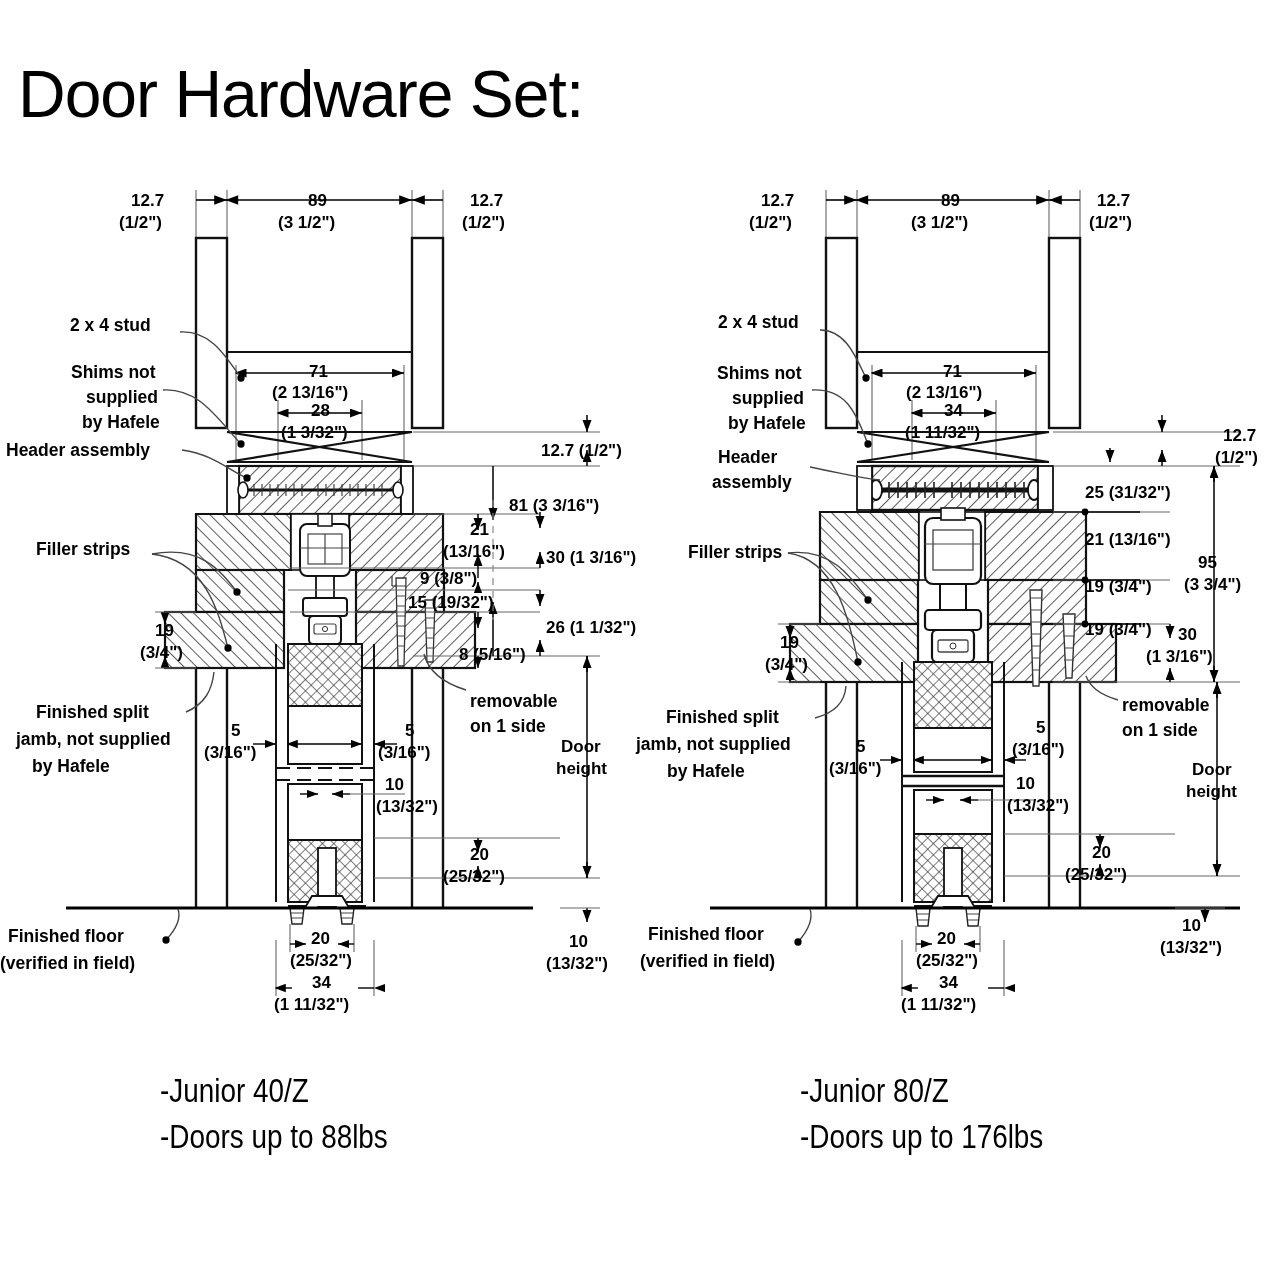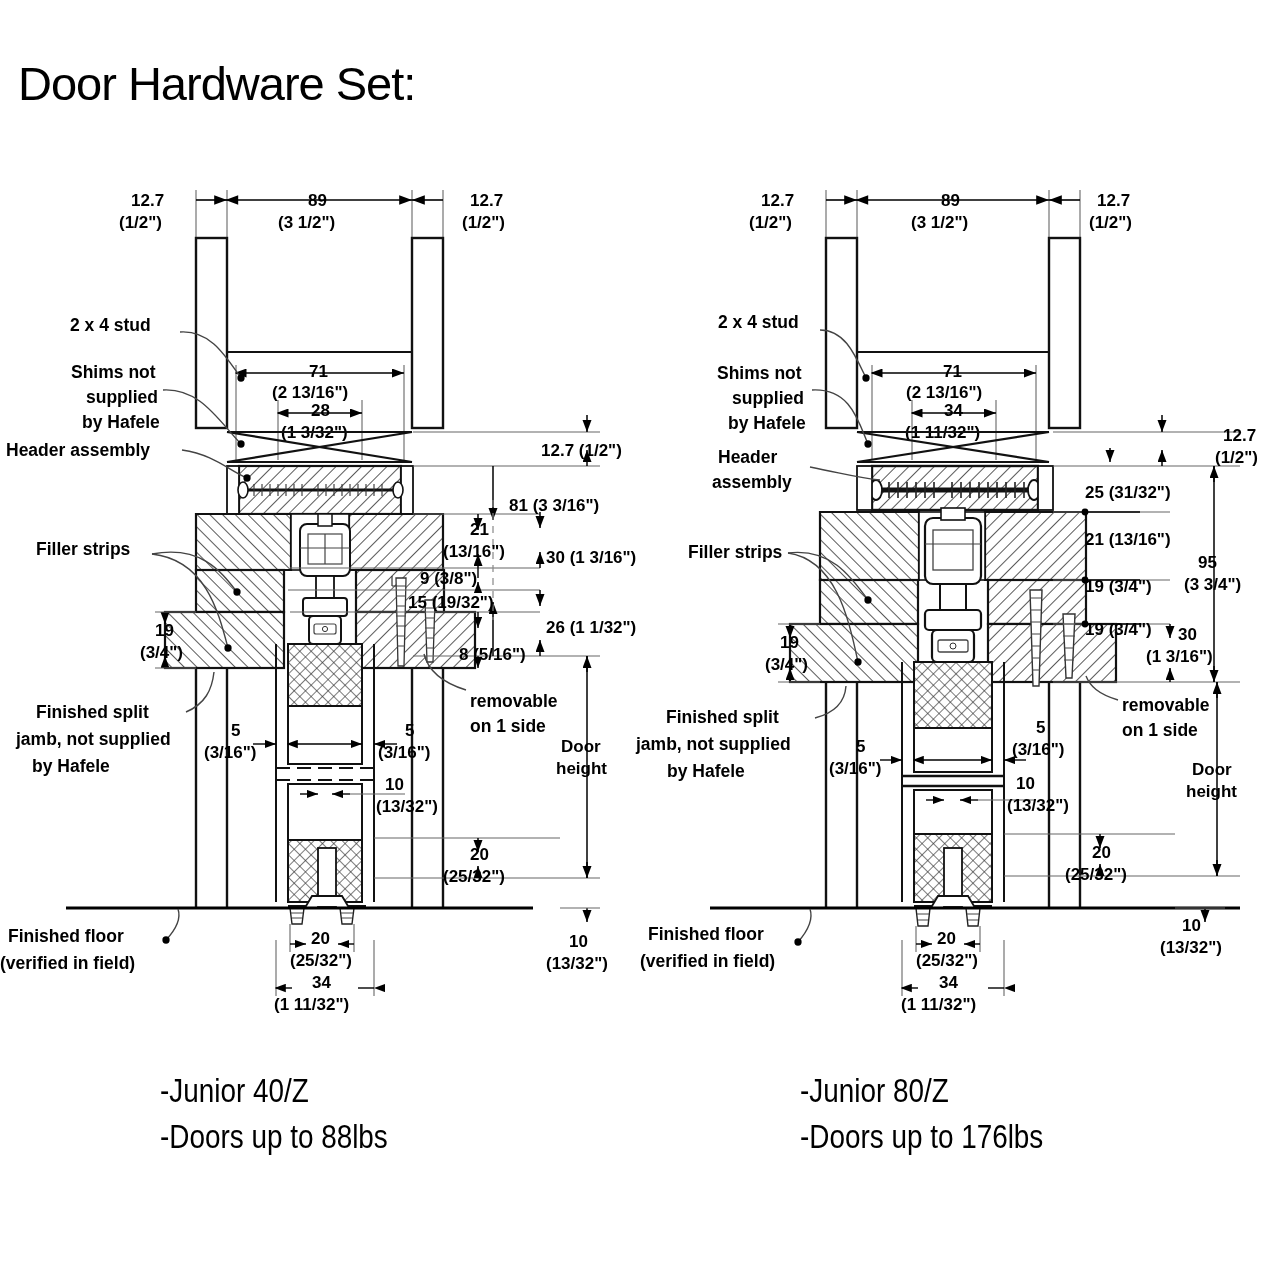--- a/index.html
+++ b/index.html
@@ -1,18 +1,18 @@
 <!DOCTYPE html>
 <html><head>
 <meta charset="utf-8">
 <style>
   html,body{margin:0;padding:0;background:#fff;}
   body{width:1280px;height:1280px;font-family:"Liberation Sans",sans-serif;color:#000;position:relative;overflow:hidden;}
   #page{position:relative;width:1280px;height:1280px;}
-  #title{position:absolute;left:18px;top:56px;font-size:47px;font-weight:400;letter-spacing:-1px;white-space:nowrap;}
+  #title{position:absolute;left:18px;top:56px;font-size:66px;font-weight:400;letter-spacing:-1px;white-space:nowrap;}
   .cap{position:absolute;font-size:34px;font-weight:400;line-height:1.35;white-space:pre;transform:scaleX(.82);transform-origin:left top;}
   #cap-left{left:160px;top:1068px;}
   #cap-right{left:800px;top:1068px;}
   svg{position:absolute;left:0;top:0;}
   .lbl{font-family:"Liberation Sans",sans-serif;font-size:17.5px;font-weight:bold;fill:#000;}
   .dim{font-family:"Liberation Sans",sans-serif;font-size:17px;font-weight:bold;fill:#000;}
   text{dominant-baseline:alphabetic;}
 </style>
 </head>
 <body>

